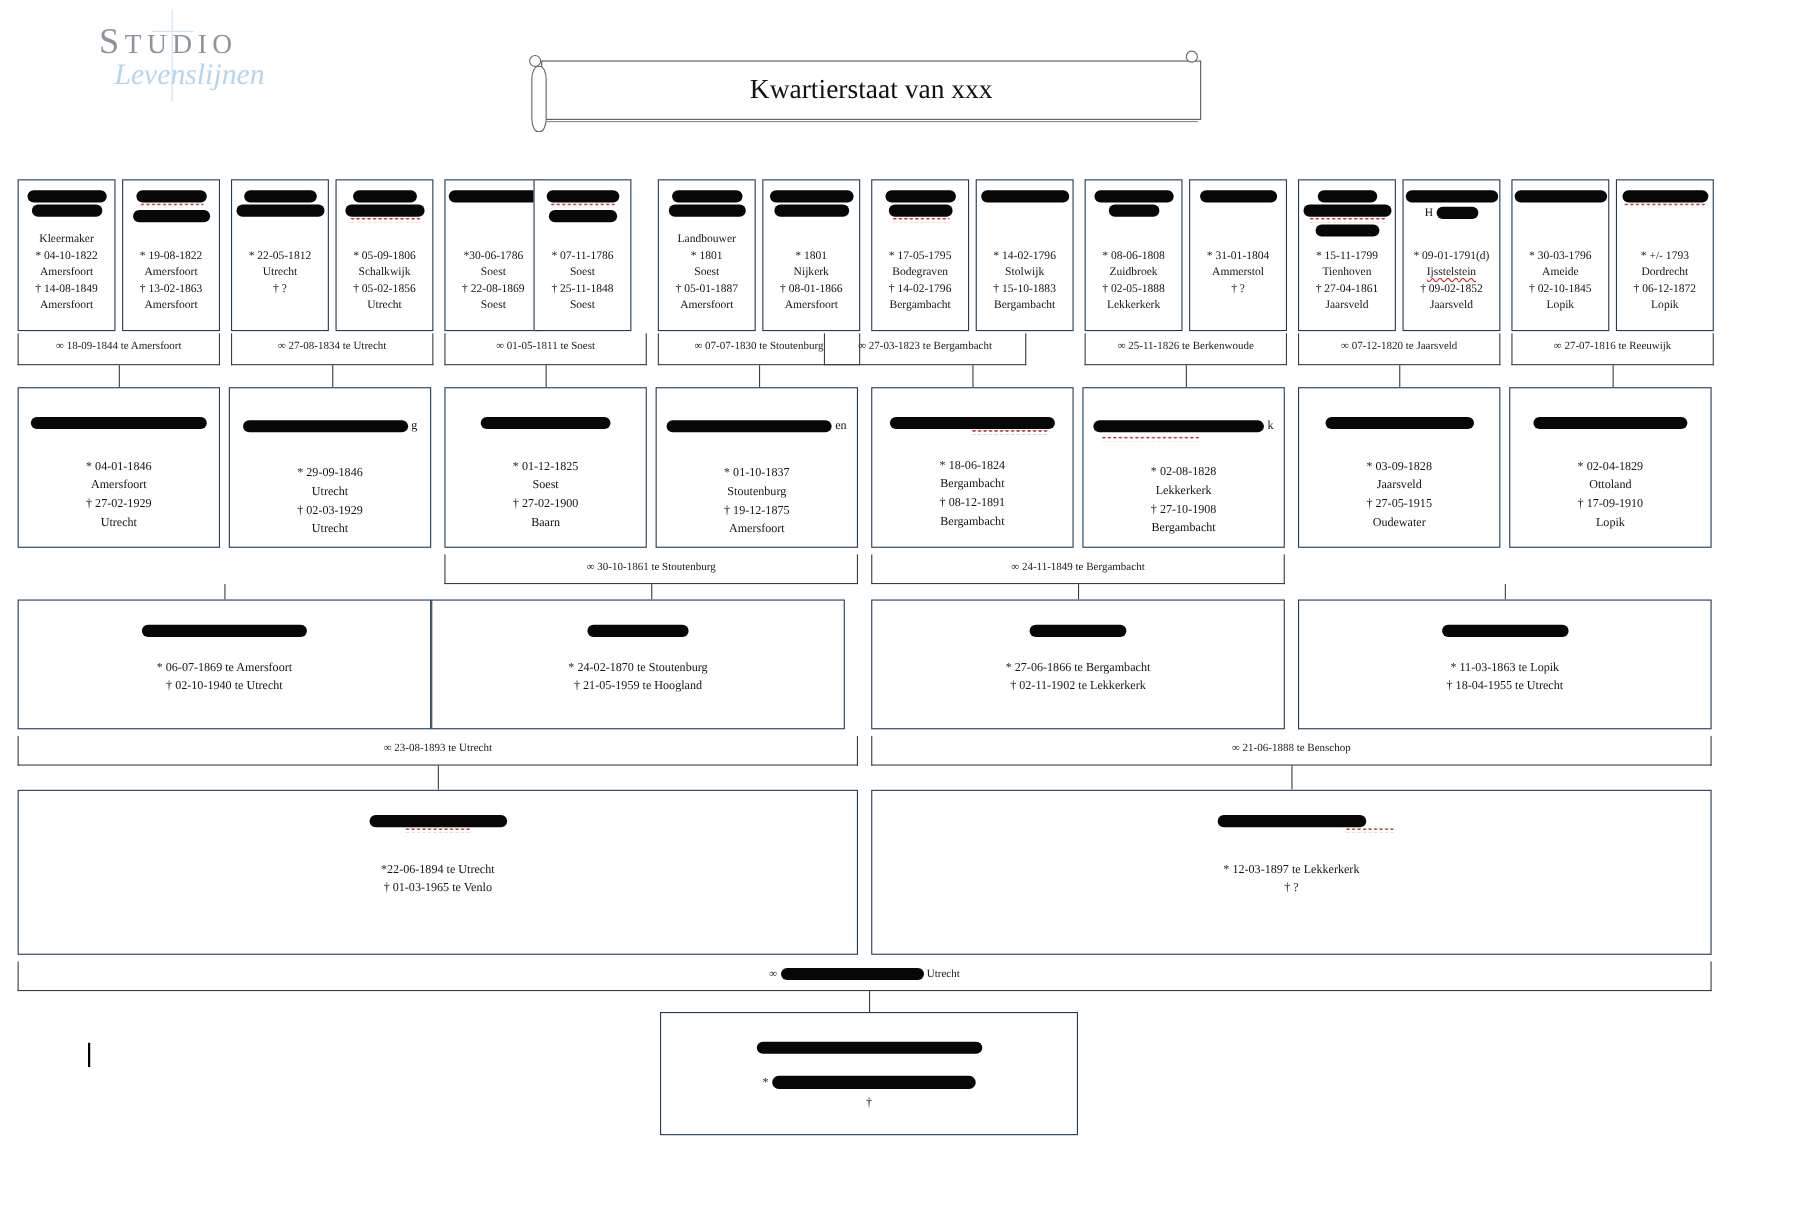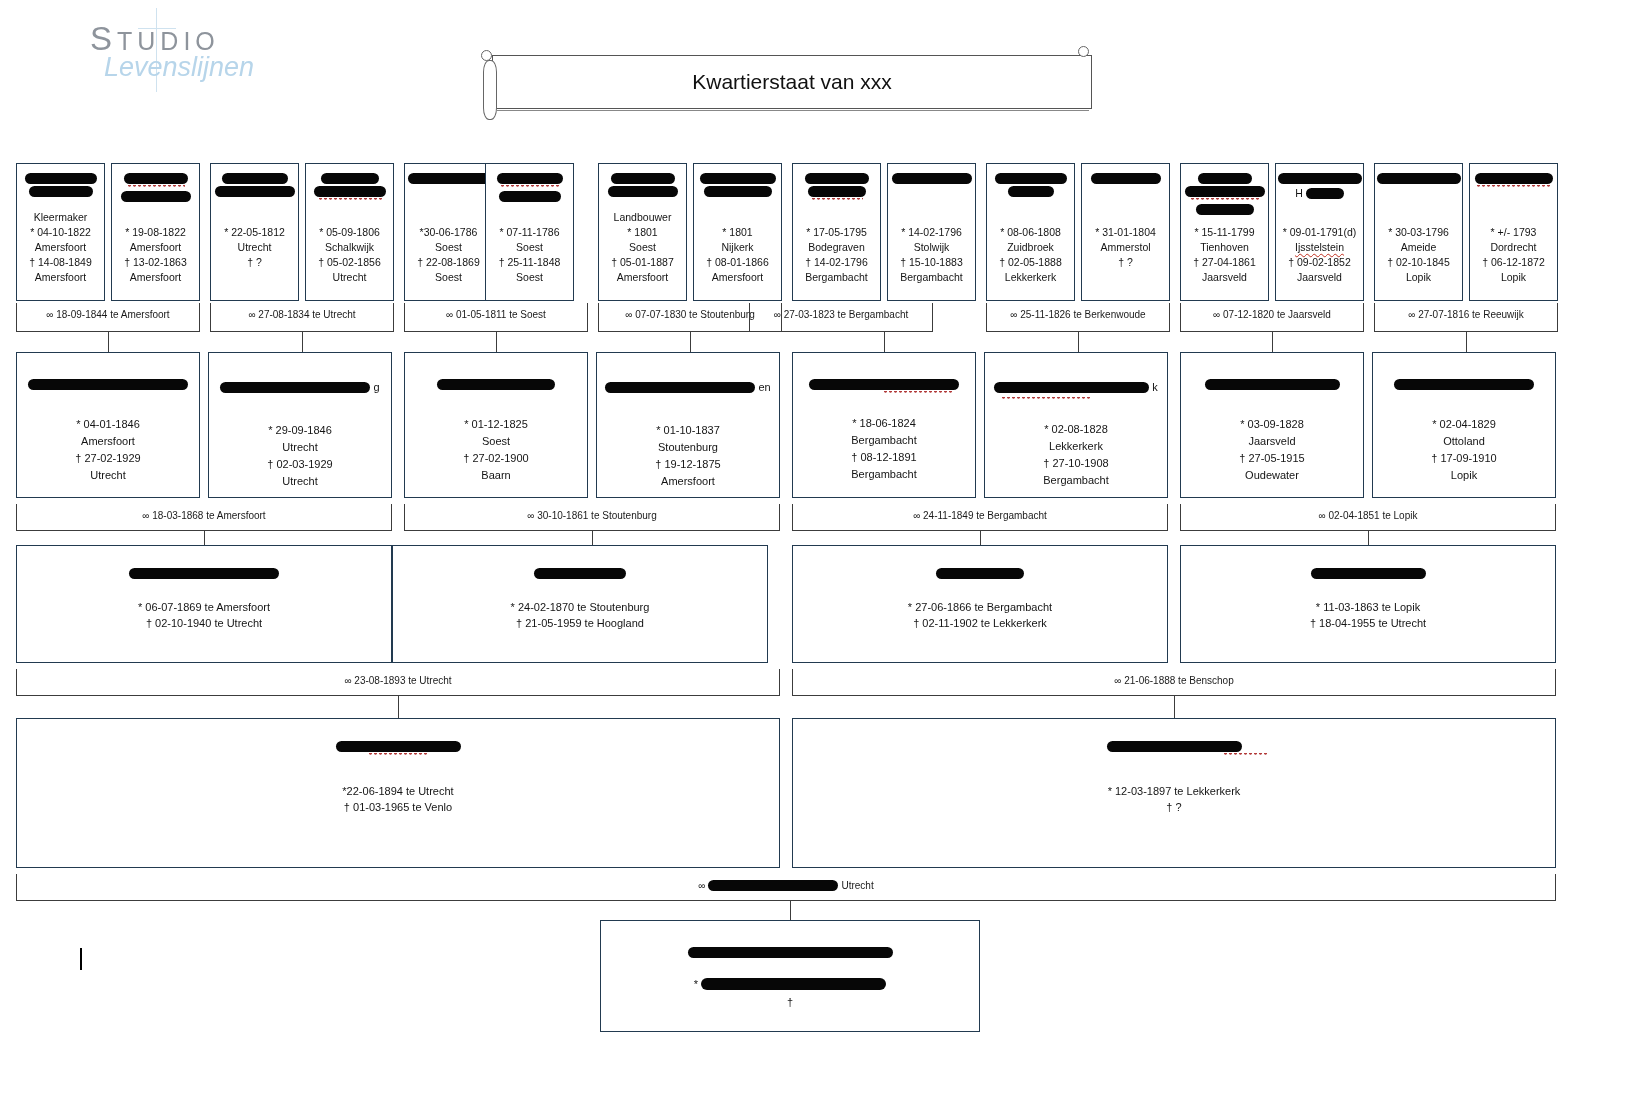--- a/index.html
+++ b/index.html
@@ -1,38 +1,38 @@
 <!DOCTYPE html>
 <html><head>
 <meta charset="utf-8">
 <style>
   html,body{margin:0;padding:0;background:#fff;}
   #canvas{position:relative;width:1621px;height:1116px;background:#fff;overflow:hidden;
-          font-family:Liberation Sans, sans-serif;color:#141414;}
+          font-family:Liberation Serif, serif;color:#141414;}
 
   
   .logo{position:absolute;left:90px;top:12px;width:190px;height:90px;}
   .logo .cross-v{position:absolute;left:66px;top:-4px;width:1px;height:84px;background:#cfe2ef;}
   .logo .cross-h{position:absolute;left:48px;top:16px;width:38px;height:1px;background:#cfe2ef;}
   .logo-studio{position:absolute;left:0;top:8px;font-size:25px;letter-spacing:5px;color:#8e949c;
                text-transform:uppercase;}
   .logo-studio::first-letter{font-size:33px;}
   .logo-script{position:absolute;left:14px;top:40px;font-size:27px;font-style:italic;color:#b7d5ea;}
 
   
   .banner{position:absolute;left:483px;top:44px;width:610px;height:76px;}
   .scroll-body{position:absolute;left:9px;top:11px;width:598px;height:52px;border:1px solid #555;
                background:#fff;display:flex;align-items:center;justify-content:center;}
   .scroll-shadow{position:absolute;left:14px;top:66px;width:592px;height:0;border-top:1px solid #888;}
   .scroll-left{position:absolute;left:0;top:16px;width:12px;height:58px;border:1px solid #666;
                border-radius:6px/12px;background:#fff;}
   .curl{position:absolute;width:9px;height:9px;border:1px solid #666;border-radius:50%;background:#fff;}
   .curl.l{left:-2px;top:6px;}
   .curl.r{right:4px;top:2px;}
-  .banner-title{font-size:21px;color:#111;}
+  .banner-title{font-size:25px;color:#111;}
 
   
   .box{position:absolute;box-sizing:border-box;border:1px solid #223a50;background:#fff;
        text-align:center;}
   .bar{display:block;margin:2px auto;height:11px;border-radius:6px;background:#070707;}
   .barrow{display:flex;align-items:center;justify-content:center;gap:3px;margin:2px auto;}
   .barrow .bar{display:inline-block;margin:0;}
   .sqg{display:block;margin:-1px auto 0 auto;height:4px;background-image:
        radial-gradient(circle at 2.5px 0px, rgba(165,25,25,.85) 1.3px, transparent 2px);
        background-size:5px 4px;background-repeat:repeat-x;}
@@ -374,24 +374,22 @@
 
   <div class="box g4" style="left:1372px">
     <span class="bar" style="width:140px"></span>
     <div class="gap"></div>
     <div>* 02-04-1829</div>
     <div>Ottoland</div>
     <div>† 17-09-1910</div>
     <div>Lopik</div>
   </div>
 
-  <div class="mar m4" style="left:16px;width:376px">∞  18-03-1868 te Amersfoort</div>
   <div class="mar m4" style="left:404px;width:376px">∞ 30-10-1861 te Stoutenburg</div>
   <div class="mar m4" style="left:792px;width:376px">∞ 24-11-1849 te Bergambacht</div>
-  <div class="mar m4" style="left:1180px;width:376px">∞ 02-04-1851 te Lopik</div>
 
   <div class="vline" style="left:204px;top:531px;height:14px"></div>
   <div class="vline" style="left:592px;top:531px;height:14px"></div>
   <div class="vline" style="left:980px;top:531px;height:14px"></div>
   <div class="vline" style="left:1368px;top:531px;height:14px"></div>
 
   <div class="box g3" style="left:16px">
     <span class="bar" style="width:150px"></span>
     <div class="gap"></div>
     <div>* 06-07-1869 te Amersfoort</div>

